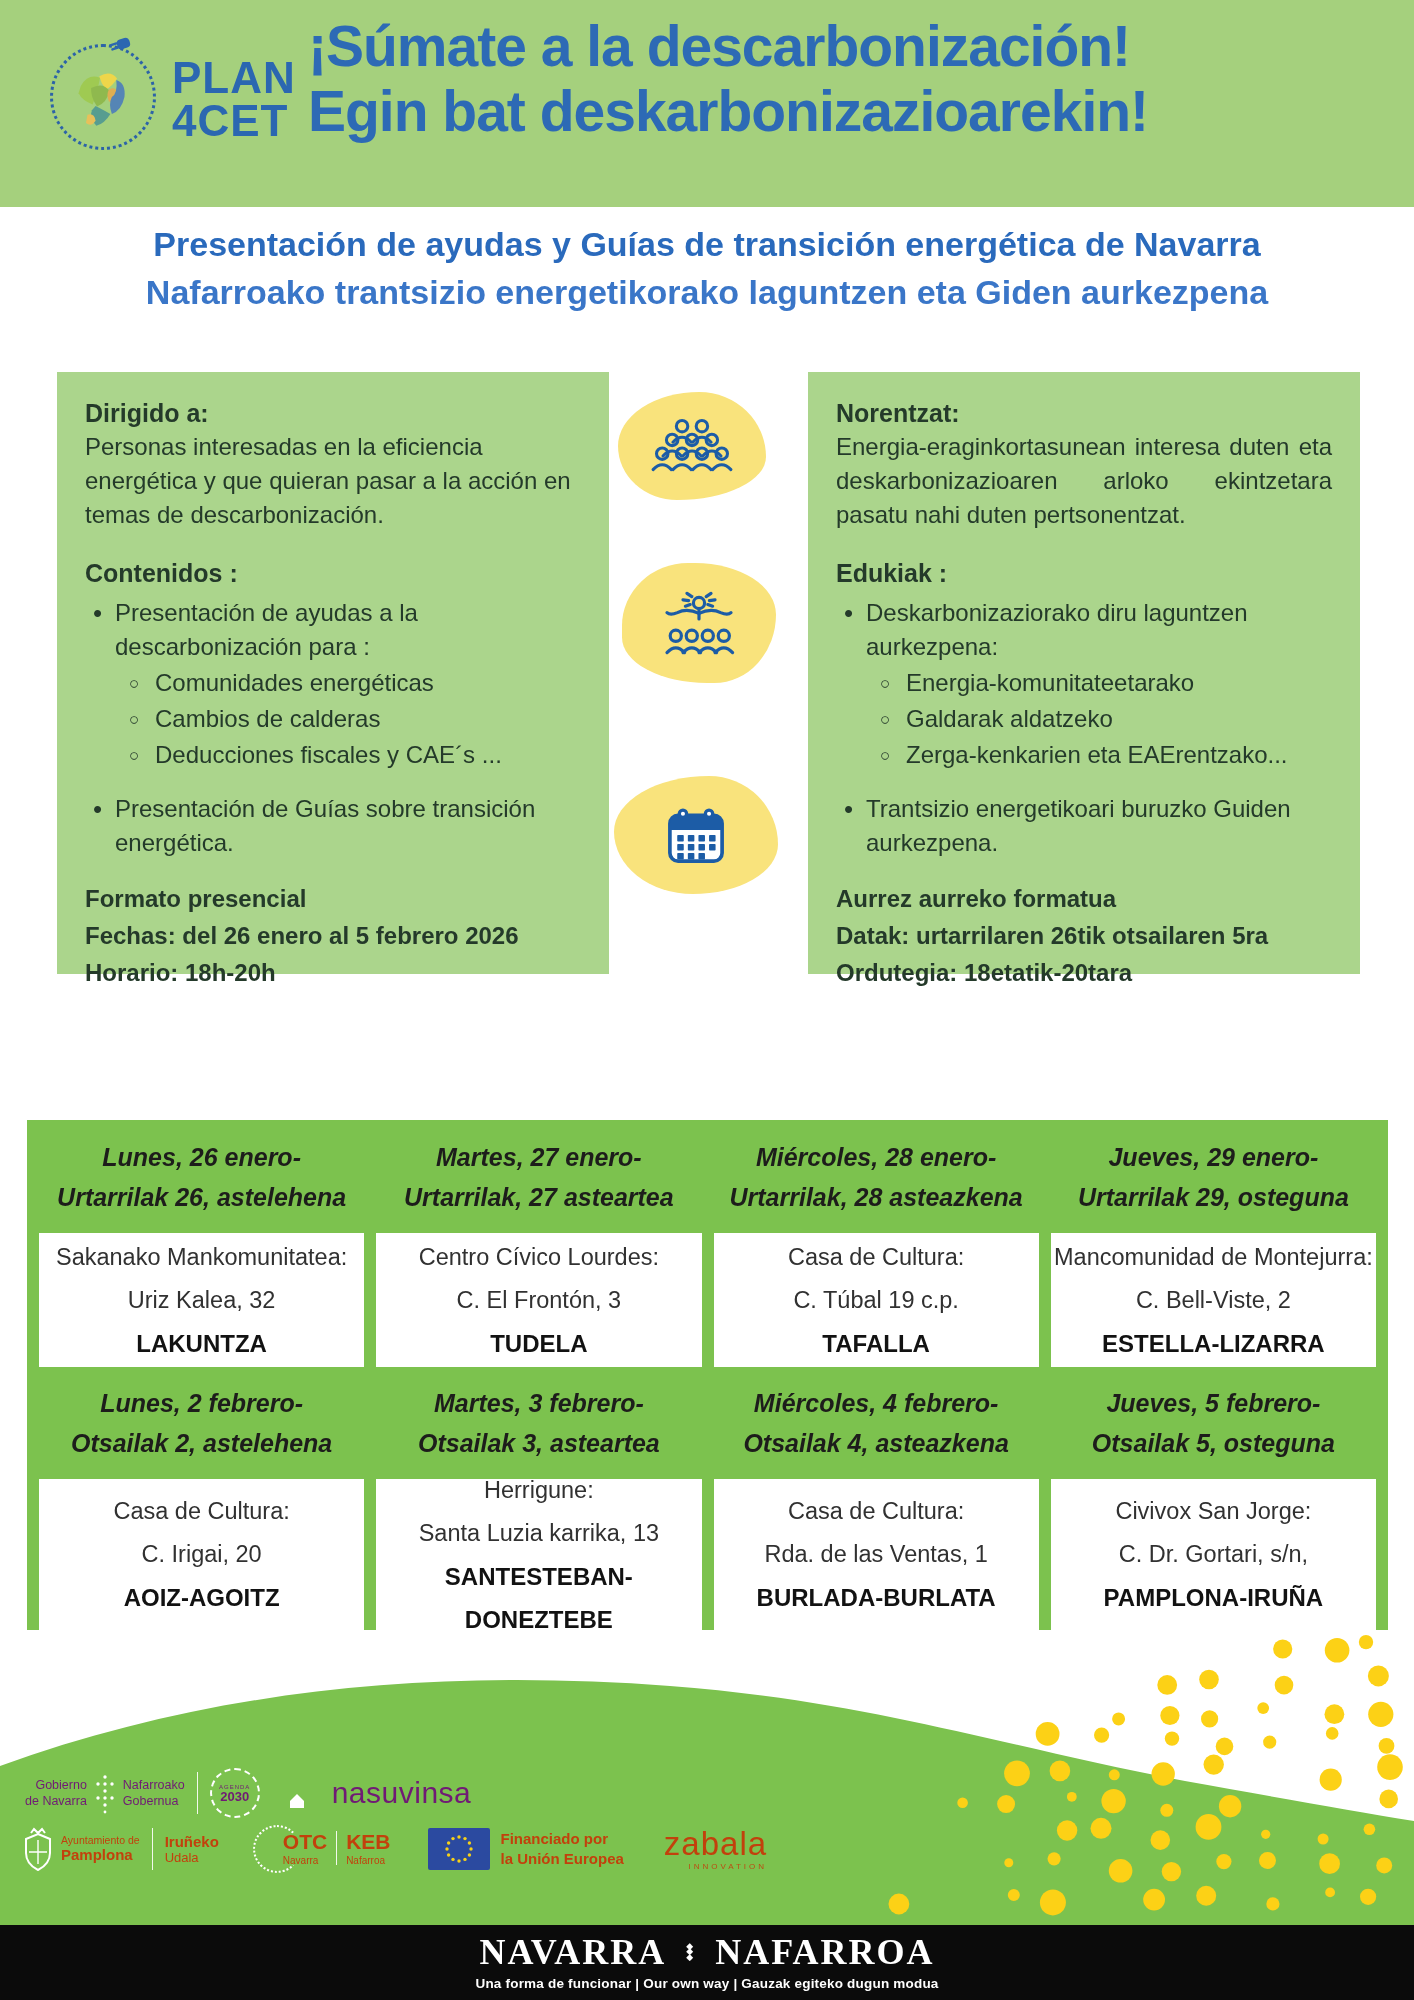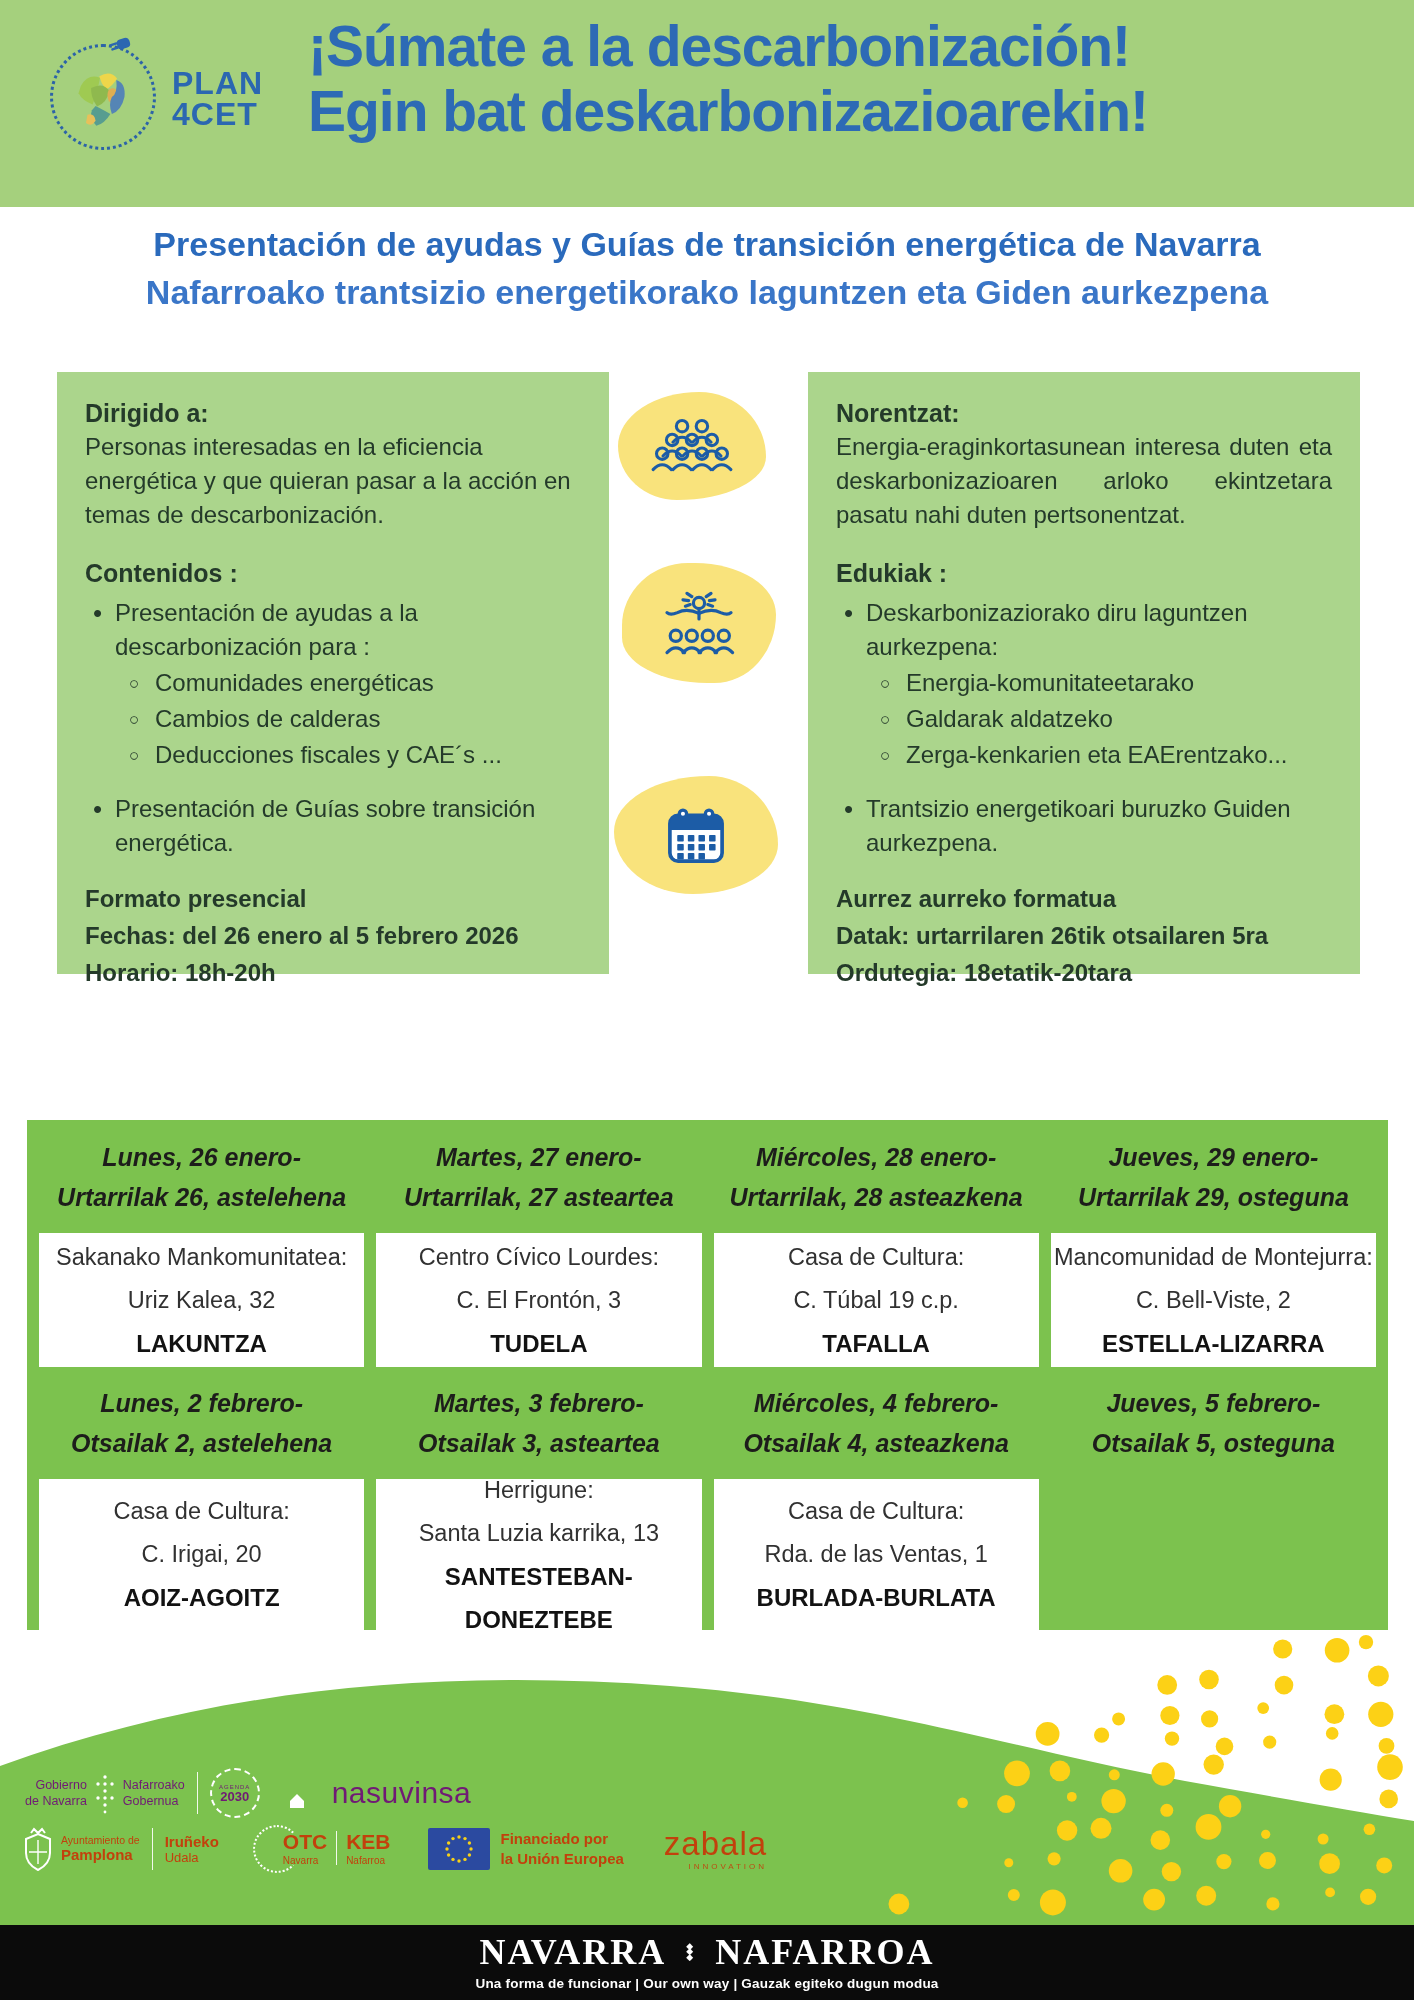--- a/index.html
+++ b/index.html
@@ -7,21 +7,21 @@
     position:relative;width:1414px;height:2000px;overflow:hidden;background:#ffffff;
     font-family:"Liberation Sans","DejaVu Sans",sans-serif;
   }
   
   .top-band{position:absolute;left:0;top:0;width:1414px;height:207px;background:#a5d07d;}
   .logo{position:absolute;left:50px;top:26px;display:flex;align-items:center;}
   .logo-circle{position:relative;width:100px;height:100px;border:3px dotted #2c63a8;border-radius:50%;
     display:flex;align-items:center;justify-content:center;margin-top:18px;}
   .logo-circle svg.map{width:74px;height:74px;}
   .plug{position:absolute;top:-12px;left:56px;transform:rotate(-18deg);}
-  .logo-text{margin-left:16px;margin-top:22px;font-weight:bold;font-size:32px;line-height:.98;
+  .logo-text{margin-left:16px;margin-top:22px;font-weight:bold;font-size:44px;line-height:.98;
     color:#2b67b1;letter-spacing:1px;}
   .titles{position:absolute;left:308px;top:14px;}
   .title-line{font-weight:bold;font-size:57px;line-height:1.14;color:#2d6ab5;letter-spacing:-1px;white-space:nowrap;}
   
   .subtitle{position:absolute;left:0;top:207px;width:1414px;text-align:center;}
   .sub-es{margin-top:18px;font-weight:bold;font-size:34px;color:#2a6abc;}
   .sub-eu{margin-top:9px;font-weight:bold;font-size:34px;color:#3a76c8;}
   
   .box{position:absolute;top:372px;width:552px;height:602px;background:#abd58c;
     color:#243a2a;font-size:24px;line-height:34px;box-sizing:border-box;padding:24px 28px 0 28px;}
@@ -303,20 +303,25 @@
     <div class="sch-cell">
         <div>Herrigune:</div>
         <div>Santa Luzia karrika, 13</div>
         <div class="city">SANTESTEBAN-DONEZTEBE</div>
       </div>
     <div class="sch-cell">
         <div>Casa de Cultura:</div>
         <div>Rda. de las Ventas, 1</div>
         <div class="city">BURLADA-BURLATA</div>
       </div>
+    <div class="sch-cell">
+        <div>Civivox San Jorge:</div>
+        <div>C. Dr. Gortari, s/n,</div>
+        <div class="city">PAMPLONA-IRUÑA</div>
+      </div>
   </section>
 
   <footer class="footer">
     <svg class="wave" width="1414" height="295" viewBox="0 0 1414 295">
       <path d="M0,136 C210,60 430,38 670,56 C870,71 1010,118 1185,151 C1275,167 1352,181 1414,191 L1414,295 L0,295 Z" fill="#7cc24e"></path>
       <g id="dots" fill="#fcd116">
           <circle cx="1282.7" cy="19.0" r="9.6"></circle>
           <circle cx="1337.1" cy="20.2" r="12.3"></circle>
           <circle cx="1366.0" cy="12.1" r="7.2"></circle>
           <circle cx="1167.2" cy="54.9" r="9.9"></circle>

